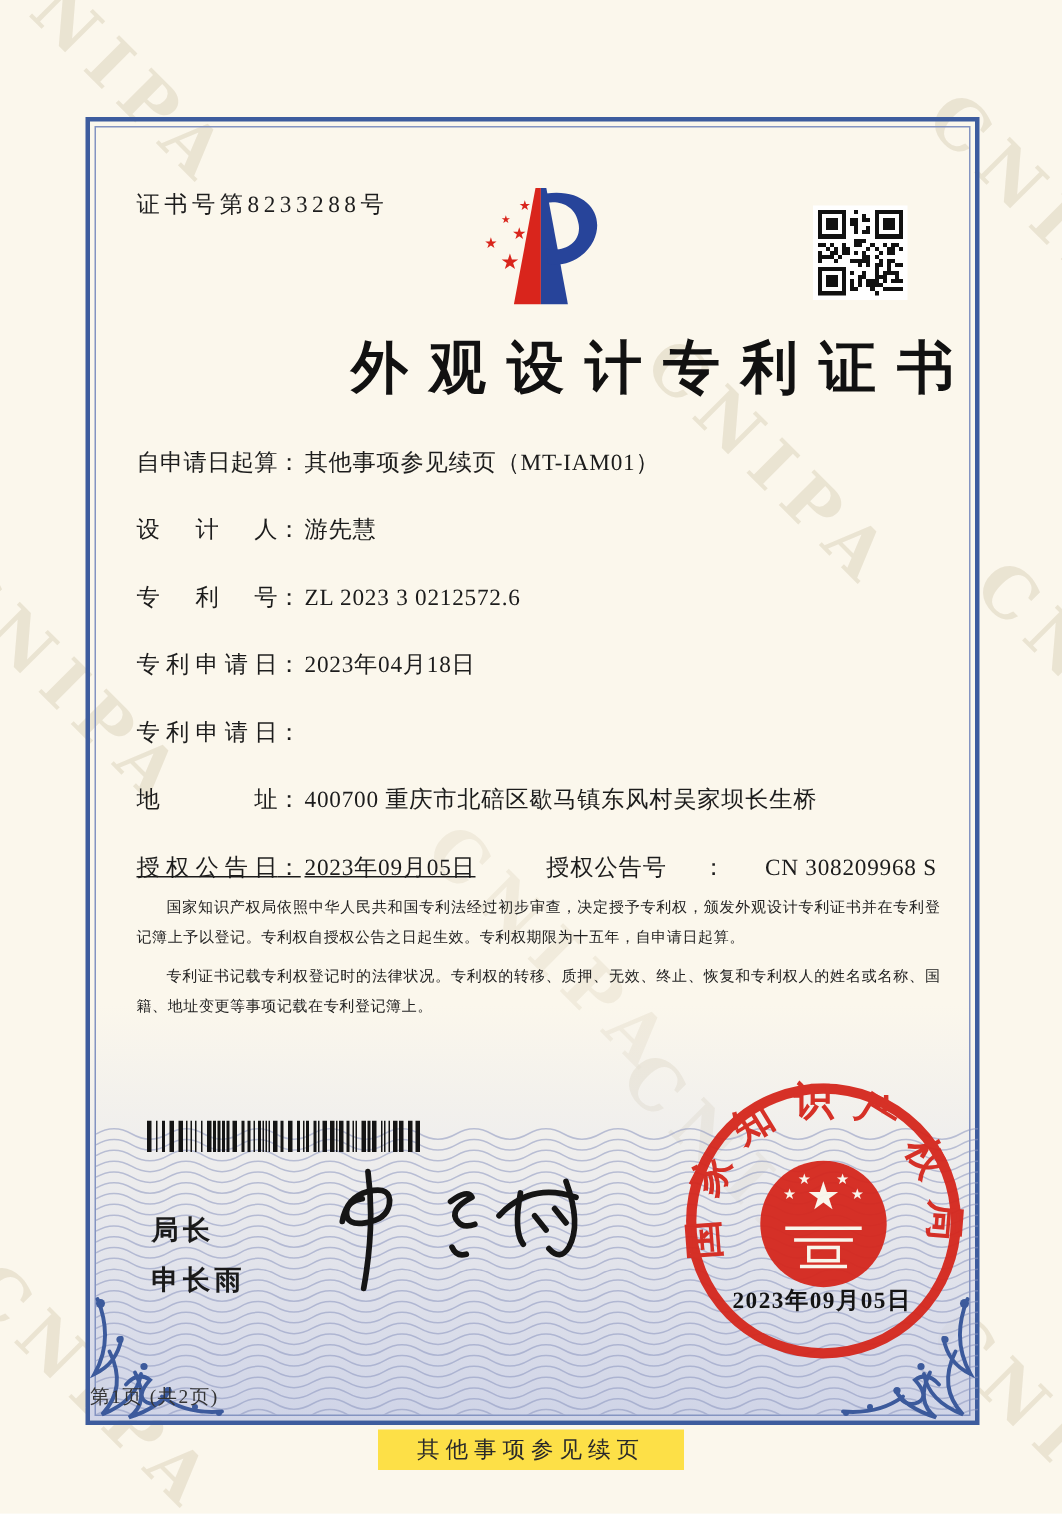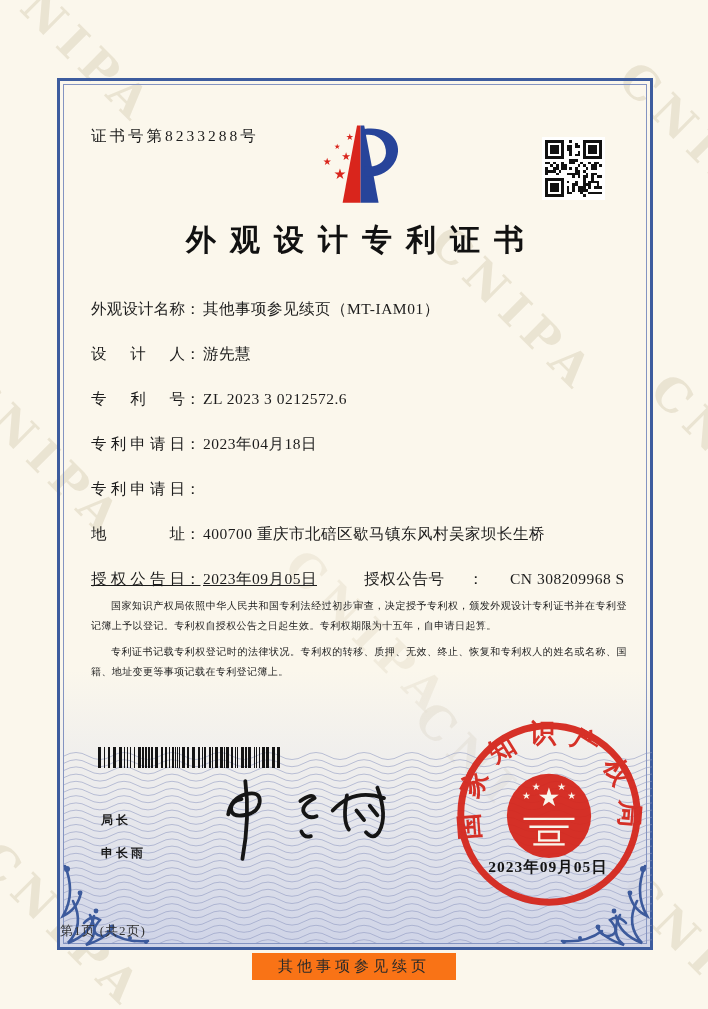--- a/index.html
+++ b/index.html
@@ -24,58 +24,58 @@
   .waves{ position:absolute; left:4px; bottom:4px; width:588px; height:192px; opacity:.55; }
   .flourish{ position:absolute; bottom:0; width:92px; height:84px; }
   .flourish.left{ left:0; }
   .flourish.right{ right:0; transform:scaleX(-1); }
   .cert-no{
     position:absolute; left:31px; top:45px; font-size:15.5px; color:#1d1d1d; letter-spacing:3px;
   }
   .logo{ position:absolute; left:243px; top:38px; width:108px; height:92px; }
   .qr{ position:absolute; left:482px; top:56px; width:63px; height:63px; background:#fff; padding:3px; }
   .title{
-    position:absolute; left:0; top:139px; width:100%; text-align:center;
-    font-size:30px; font-weight:bold; color:#111; letter-spacing:14px; text-indent:14px;
+    position:absolute; left:0; top:139px; width:100%; text-align:right;
+    font-size:38px; font-weight:bold; color:#111; letter-spacing:14px; text-indent:14px;
   }
   .fields{ position:absolute; left:31px; top:217px; width:536px; font-size:15.5px; color:#1c1c1c; }
   .frow{ display:flex; margin-bottom:23px; height:22px; line-height:22px; }
   .frow.last{ position:relative; margin-bottom:0;text-decoration:underline; }
   .flabel{ display:inline-block; width:94px; text-align:justify; text-align-last:justify; }
   .fcolon{ display:inline-block; width:18px; }
   .fvalue{ letter-spacing:.5px; white-space:nowrap; }
   .pair2{ position:absolute; left:273px; top:0; display:flex;gap:24px; }
   .pair2 .flabel{ width:80px; }
   .paras{
     position:absolute; left:31px; top:515px; width:536px;
     font-size:10px; line-height:19.5px; color:#222; text-align:justify; letter-spacing:.4px;
   }
   .paras p{ text-indent:2em; margin-bottom:7px; }
   .barcode{ position:absolute; left:38px; top:666px; width:186px; height:21px; }
   .director{
     position:absolute; left:41px; top:723px; font-family:"Liberation Sans","DejaVu Sans",sans-serif;
-    font-size:12px; font-weight:bold; color:#1a1a1a; letter-spacing:3px; line-height:33px;
+    font-size:18px; font-weight:bold; color:#1a1a1a; letter-spacing:3px; line-height:33px;
   }
   .signature{ position:absolute; left:153px; top:695px; width:190px; height:88px; }
   .pagenum{
     position:absolute; left:0; top:841px; width:100%; 
     font-size:13px; color:#333; letter-spacing:1px;
   }
   
   .seal{ position:absolute; left:451px; top:716px; width:196px; height:196px; z-index:4; opacity:.95; }
   .seal-date{
     position:absolute; left:448px; top:857px; width:200px; text-align:center; z-index:5;
     font-size:15.5px; color:#141414; letter-spacing:1px; font-weight:bold;
   }
   
   .foot-note{
     position:absolute; left:0; top:953px; width:100%; text-align:center; z-index:3;
   }
   .foot-note span{
-    display:inline-block; background:#f97316; padding:4px 26px;
+    display:inline-block; background:#fde047; padding:4px 26px;
     font-size:15px; color:#2a2a2a; letter-spacing:4px;
   }
 </style>
 </head>
 <body>
 
 <div class="page">
 
   <span class="wm" style="left:-34px; top:14px;">CNIPA</span>
   <span class="wm" style="left:596px; top:118px;">CNIPA</span>
@@ -295,21 +295,21 @@
           <rect x="19" y="19" width="1" height="1"></rect>
           <rect x="20" y="19" width="1" height="1"></rect>
           <rect x="14" y="20" width="1" height="1"></rect>
         </g>
     </svg>
 
     <h1 class="title">外观设计专利证书</h1>
 
     <div class="fields">
       <div class="frow">
-        <span class="flabel">外观设计名称</span>
+        <span class="flabel">自申请日起算</span>
           <span class="fcolon">：</span>
           <span class="fvalue">其他事项参见续页（MT-IAM01）</span>
       </div>
       <div class="frow">
         <span class="flabel">设计人</span>
           <span class="fcolon">：</span>
           <span class="fvalue">游先慧</span>
       </div>
       <div class="frow">
         <span class="flabel">专利号</span>

